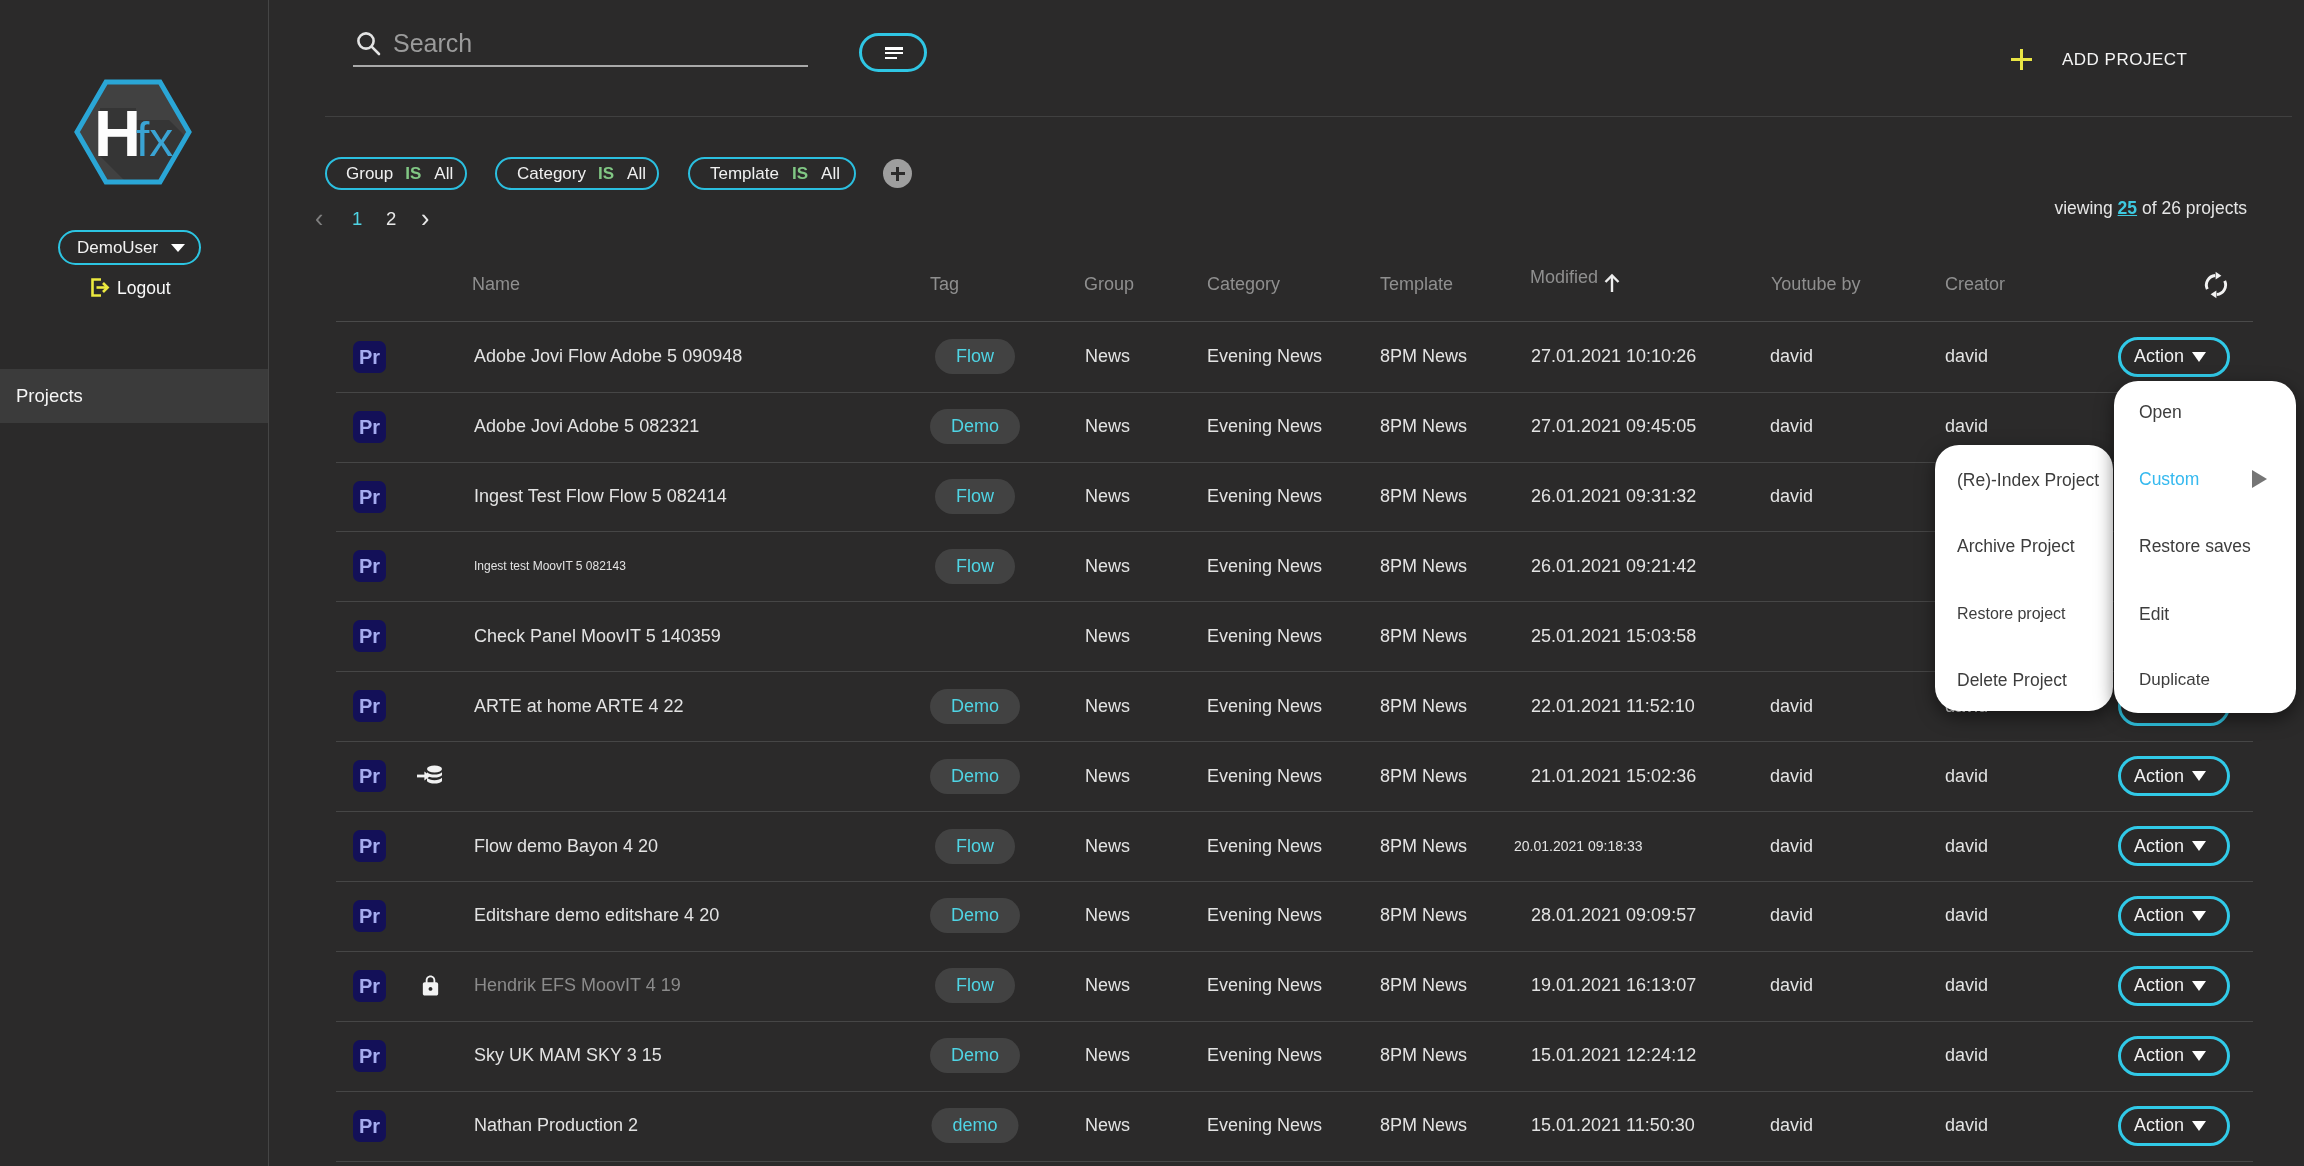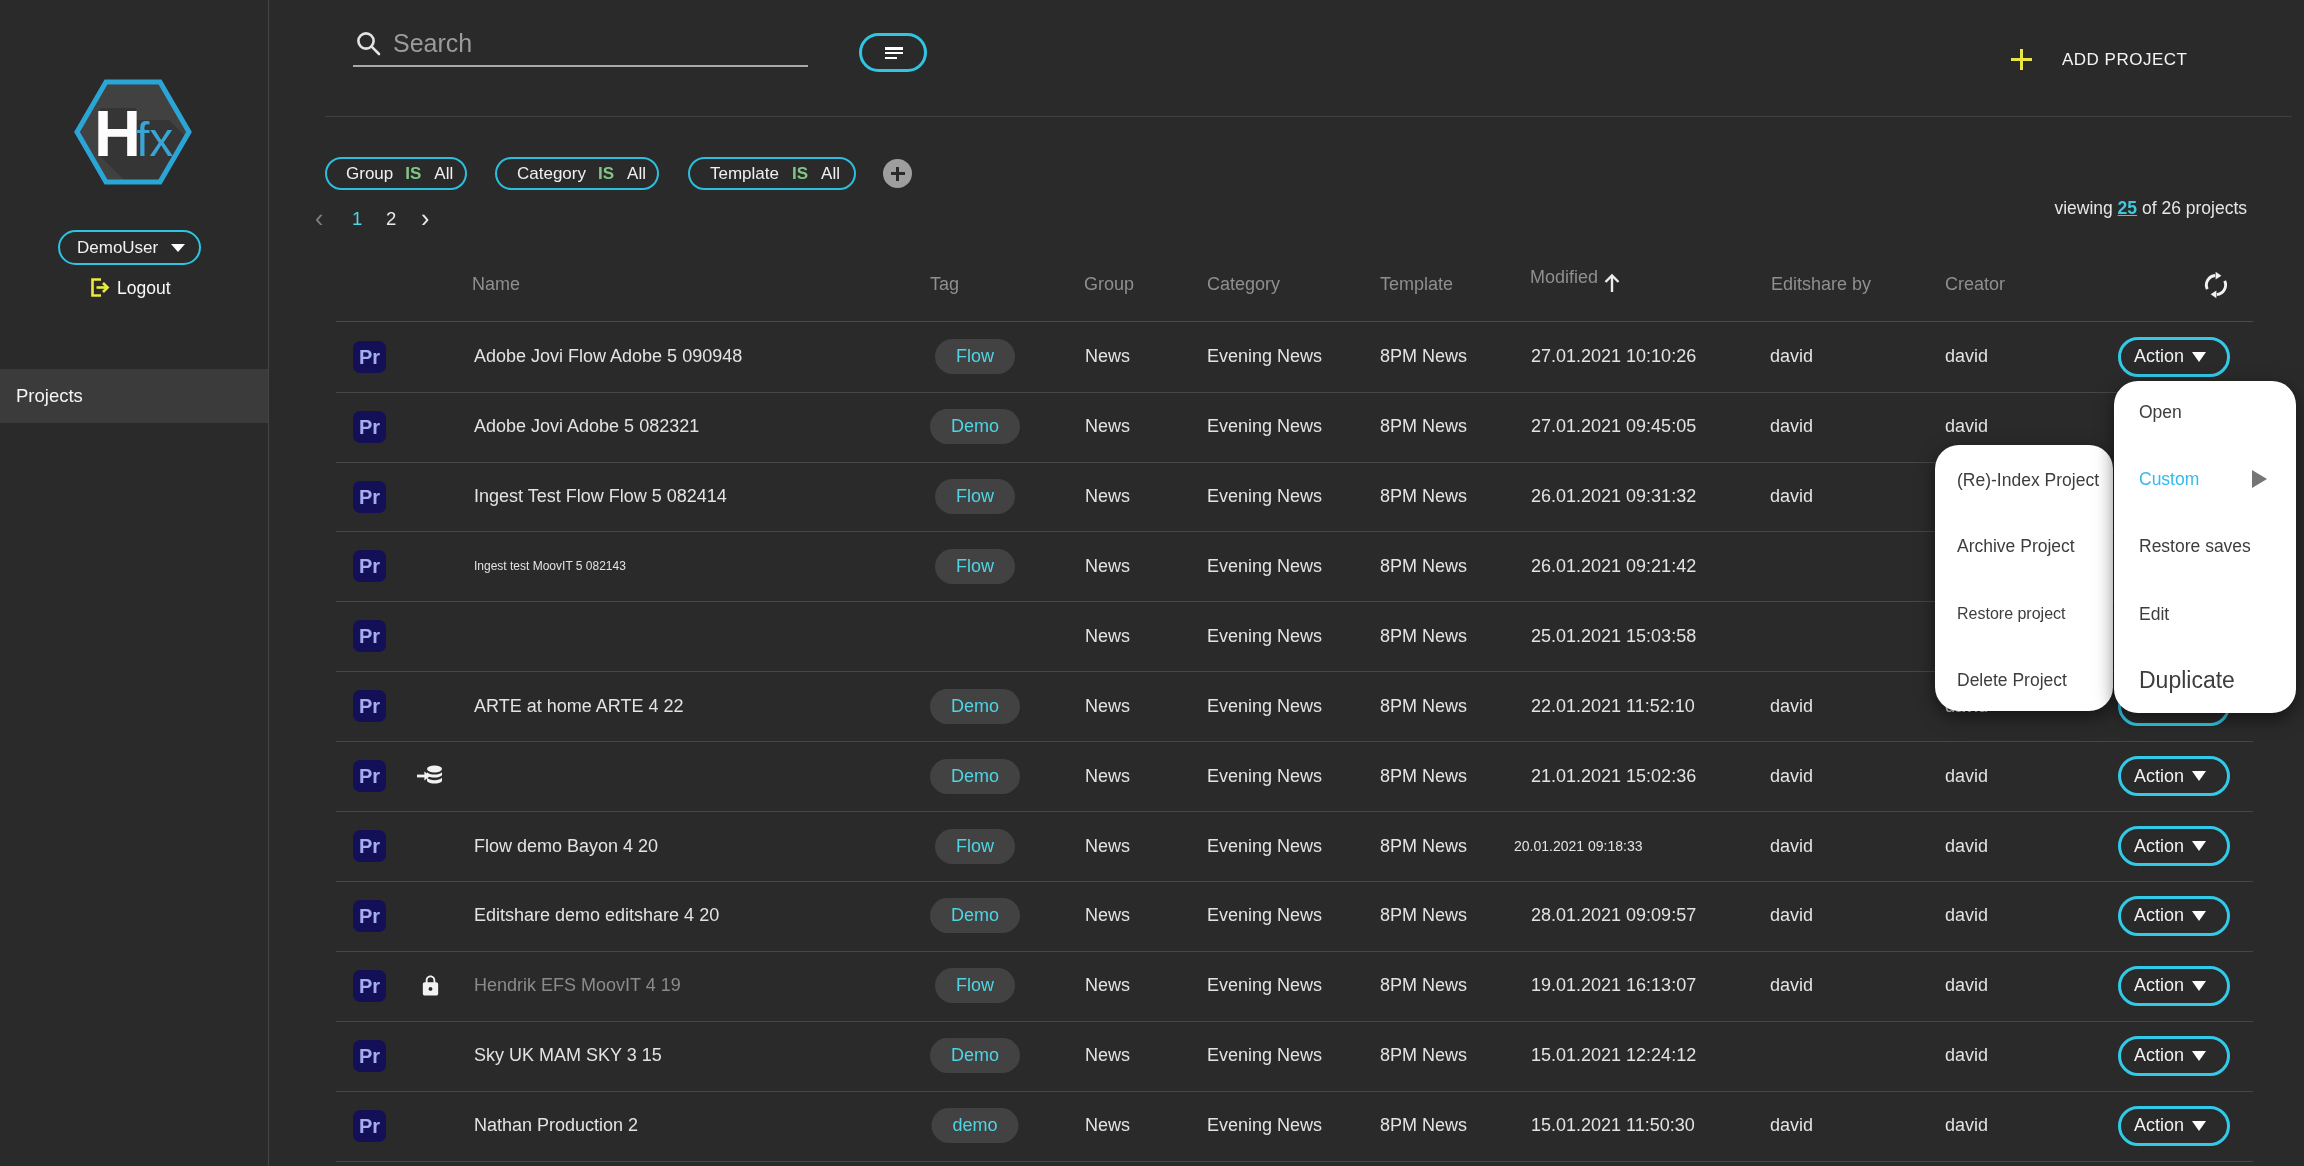--- a/index.html
+++ b/index.html
@@ -91,21 +91,21 @@
 <div class="abs" style="top:274px;height:20px;line-height:20px;font-size:18px;color:#8f8f8f;left:472px;">Name</div>
 <div class="abs" style="top:274px;height:20px;line-height:20px;font-size:18px;color:#8f8f8f;left:930px;">Tag</div>
 <div class="abs" style="top:274px;height:20px;line-height:20px;font-size:18px;color:#8f8f8f;left:1084px;">Group</div>
 <div class="abs" style="top:274px;height:20px;line-height:20px;font-size:18px;color:#8f8f8f;left:1207px;">Category</div>
 <div class="abs" style="top:274px;height:20px;line-height:20px;font-size:18px;color:#8f8f8f;left:1380px;">Template</div>
 <div class="abs" style="top:267px;height:20px;line-height:20px;font-size:18px;color:#8f8f8f;left:1530px;">Modified</div>
 <svg class="abs" style="left:1601px;top:271px" width="22" height="24" viewBox="0 0 22 24" fill="none" stroke="#ededed" stroke-width="2.4">
  <path d="M11 21 V5"></path>
     <path d="M4.5 11 L11 4.5 L17.5 11"></path>
 </svg>
-<div class="abs" style="top:274px;height:20px;line-height:20px;font-size:18px;color:#8f8f8f;left:1771px;">Editshare by</div>
+<div class="abs" style="top:274px;height:20px;line-height:20px;font-size:18px;color:#8f8f8f;left:1771px;">Youtube by</div>
 <div class="abs" style="top:274px;height:20px;line-height:20px;font-size:18px;color:#8f8f8f;left:1945px;">Creator</div>
 <svg class="abs" style="left:2202px;top:271px" width="28" height="28" viewBox="0 0 28 28">
  <g fill="none" stroke="#f2f2f2" stroke-width="2.9">
   <path d="M13.2 4.44 A9.6 9.6 0 0 0 5.3 18.06"></path>
   <path d="M14.8 23.56 A9.6 9.6 0 0 0 22.7 9.94"></path>
  </g>
  <polygon points="13.6,0.8 13.6,8.6 19.4,4.7" fill="#f2f2f2"></polygon>
  <polygon points="14.4,27.2 14.4,19.4 8.6,23.3" fill="#f2f2f2"></polygon>
 </svg>
 <div class="abs" style="left:336px;top:321px;width:1917px;height:1px;background:#4a4a4a;"></div>
@@ -190,20 +190,21 @@
       <div style="width:112px;height:40px;border:3px solid #31cae8;border-radius:21px;box-sizing:border-box;display:flex;align-items:center;">
         <span style="margin-left:13px;font-size:18px;color:#f2f2f2;">Action</span>
         <span style="margin-left:8px;width:0;height:0;border-left:7.5px solid transparent;border-right:7.5px solid transparent;border-top:10px solid #fff;"></span>
       </div>
     </div>
   </div>
 <div class="abs" style="left:336px;top:601.4px;width:1917px;height:69.9px;border-bottom:1px solid #464646;">
     <div class="cellflex" style="left:17px;">
       <div style="width:33px;height:32px;background:#131058;border-radius:7px;color:#a6acf0;font-weight:bold;font-size:20px;text-align:center;line-height:32px;">Pr</div>
     </div>
+    <div class="cellflex" style="left:138px;font-size:18px;color:#e3e3e3;">Check Panel MoovIT 5 140359</div>
     <div class="cellflex" style="left:749px;font-size:18px;color:#e3e3e3;">News</div>
     <div class="cellflex" style="left:871px;font-size:18px;color:#e3e3e3;">Evening News</div>
     <div class="cellflex" style="left:1044px;font-size:18px;color:#e3e3e3;">8PM News</div>
     <div class="cellflex" style="left:1195px;font-size:18px;color:#e3e3e3;">25.01.2021 15:03:58</div>
     <div class="cellflex" style="left:1609px;font-size:18px;color:#e3e3e3;">david</div>
     <div class="cellflex" style="left:1782px;">
       <div style="width:112px;height:40px;border:3px solid #31cae8;border-radius:21px;box-sizing:border-box;display:flex;align-items:center;">
         <span style="margin-left:13px;font-size:18px;color:#f2f2f2;">Action</span>
         <span style="margin-left:8px;width:0;height:0;border-left:7.5px solid transparent;border-right:7.5px solid transparent;border-top:10px solid #fff;"></span>
       </div>
@@ -376,13 +377,13 @@
 <div class="abs" style="left:1957px;top:534px;z-index:6;font-size:17.5px;color:#3d3d3d;height:24px;line-height:24px;">Archive Project</div>
 <div class="abs" style="left:1957px;top:602px;z-index:6;font-size:16px;color:#3d3d3d;height:24px;line-height:24px;">Restore project</div>
 <div class="abs" style="left:1957px;top:668px;z-index:6;font-size:17.5px;color:#3d3d3d;height:24px;line-height:24px;">Delete Project</div>
 
 <div class="abs" style="left:2114px;top:381px;width:182px;height:332px;background:#fff;border-radius:24px;box-shadow:0 6px 18px rgba(0,0,0,.5);z-index:7;"></div>
 <div class="abs" style="left:2139px;top:400px;z-index:8;font-size:17.5px;color:#3d3d3d;height:24px;line-height:24px;">Open</div>
 <div class="abs" style="left:2139px;top:467px;z-index:8;font-size:17.5px;color:#35b9ef;height:24px;line-height:24px;">Custom</div>
 <div class="abs" style="left:2252px;top:470px;z-index:8;width:0;height:0;border-top:9px solid transparent;border-bottom:9px solid transparent;border-left:15px solid #757575;"></div>
 <div class="abs" style="left:2139px;top:534px;z-index:8;font-size:17.5px;color:#3d3d3d;height:24px;line-height:24px;">Restore saves</div>
 <div class="abs" style="left:2139px;top:602px;z-index:8;font-size:17.5px;color:#3d3d3d;height:24px;line-height:24px;">Edit</div>
-<div class="abs" style="left:2139px;top:668px;z-index:8;font-size:23px;color:#3d3d3d;height:24px;line-height:24px;">Duplicate</div>
+<div class="abs" style="left:2139px;top:668px;z-index:8;font-size:17px;color:#3d3d3d;height:24px;line-height:24px;">Duplicate</div>
 
 </body></html>

